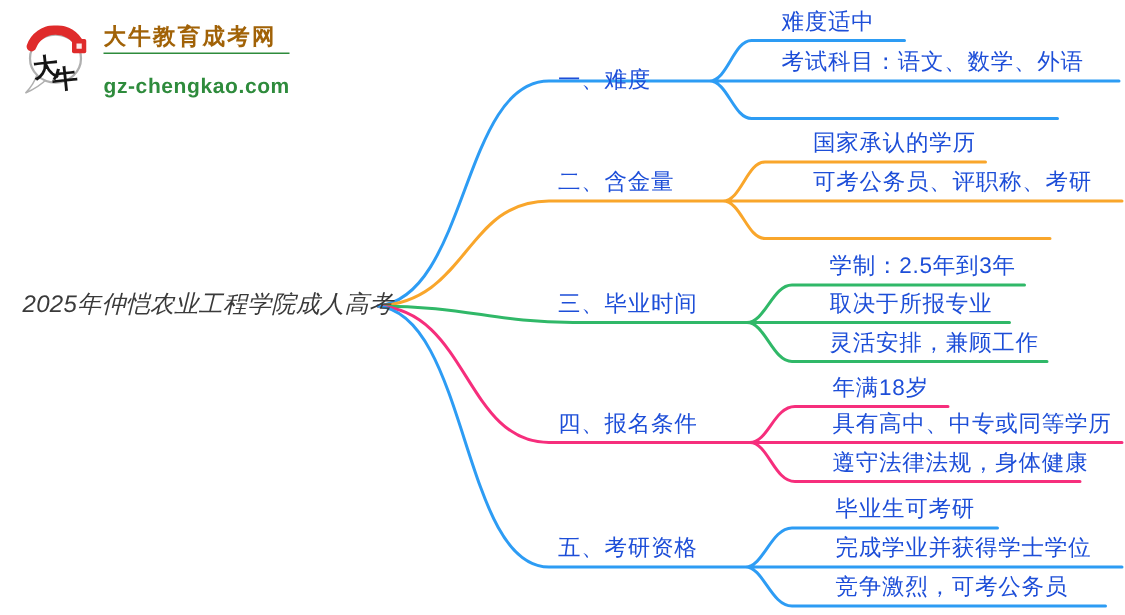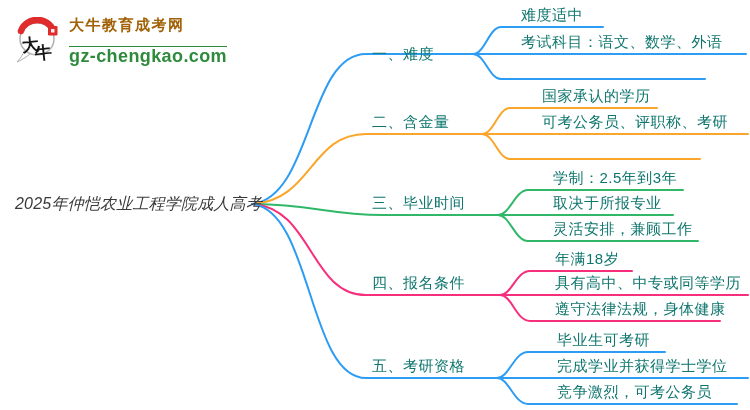--- a/index.html
+++ b/index.html
@@ -4,32 +4,32 @@
 <style>
   html,body{margin:0;padding:0;background:#fff;}
   .stage{
     position:relative;width:750px;height:410px;background:#ffffff;overflow:hidden;
     font-family:"Liberation Sans","DejaVu Sans",sans-serif;
   }
   .links{position:absolute;left:0;top:0;}
   .links path{fill:none;stroke-width:2;stroke-linecap:round;}
   .node{
     position:absolute;white-space:nowrap;font-size:15px;line-height:20px;
-    color:#0f766e;letter-spacing:.5px;
+    color:#1d4ed8;letter-spacing:.5px;
   }
   .center-title{
     position:absolute;left:15px;top:194px;white-space:nowrap;
     font-size:16px;line-height:20px;color:#3a3a3a;letter-spacing:.2px;font-style:italic;
   }
   .logo{position:absolute;left:12px;top:15px;display:flex;align-items:center;gap:7px;}
   .logo-text{display:flex;flex-direction:column;}
   .logo-name{font-size:15px;font-weight:700;color:#a16207;letter-spacing:1.5px;line-height:19px;}
   .logo-domain{
-    font-size:18px;font-weight:700;color:#2E8B3C;letter-spacing:.4px;line-height:15px;
-    border-top:1.5px solid #2E8B3C;padding-top:2px;margin-top:12px;
+    font-size:14px;font-weight:700;color:#2E8B3C;letter-spacing:.4px;line-height:15px;
+    border-top:1.5px solid #2E8B3C;padding-top:14px;margin-top:1px;
   }
   .bubble-char{font-family:"Liberation Serif","DejaVu Serif",serif;font-weight:700;}
 </style>
 </head>
 <body>
 
 <div class="stage">
 
   <svg class="links" width="750" height="410" viewBox="0 0 750 410">
     <path d="M252,204 C312,198 308,54 366,54 H473 C485,54 489,27 501,27 H603 M473,54 H746 M473,54 C485,54 489,79 501,79 H705" stroke="#2D9CF4"></path>

